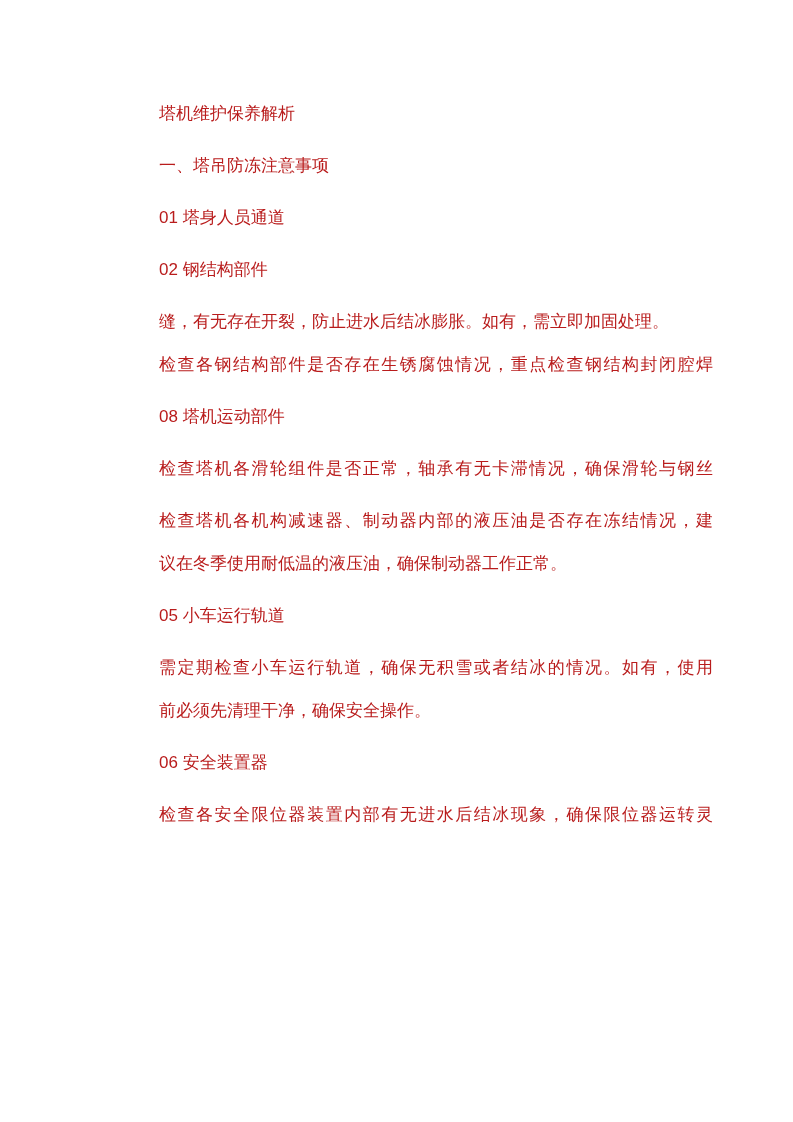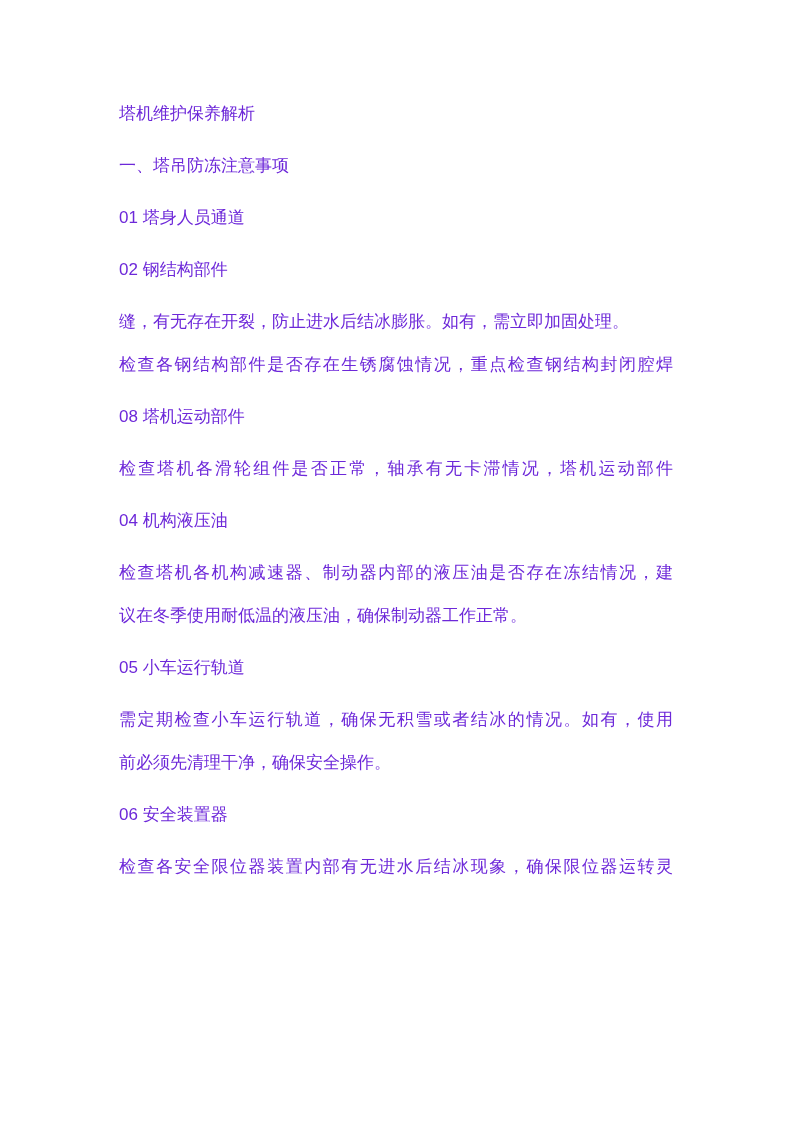--- a/index.html
+++ b/index.html
@@ -36,45 +36,42 @@
   
   .line.fill {
     text-align: justify;
     text-align-last: justify;
   }
 </style>
 </head>
 <body>
 
 <div class="page">
-  <div class="doc-content" id="doc-content" style="color: #6d28d9;">
+  <div class="doc-content" id="doc-content" style="color: #b91c1c; margin-left: 40px;">
       <div class="para">
         <div class="line">塔机维护保养解析</div>
       </div>
       <div class="para">
         <div class="line">一、塔吊防冻注意事项</div>
       </div>
       <div class="para">
         <div class="line">01 塔身人员通道</div>
       </div>
       <div class="para">
         <div class="line">02 钢结构部件</div>
       </div>
       <div class="para">
         <div class="line">缝，有无存在开裂，防止进水后结冰膨胀。如有，需立即加固处理。</div>
         <div class="line fill">检查各钢结构部件是否存在生锈腐蚀情况，重点检查钢结构封闭腔焊</div>
       </div>
       <div class="para">
         <div class="line">08 塔机运动部件</div>
       </div>
       <div class="para">
-        <div class="line fill">检查塔机各滑轮组件是否正常，轴承有无卡滞情况，塔机运动部件</div>
-      </div>
-      <div class="para">
-        <div class="line">04 机构液压油</div>
+        <div class="line fill">检查塔机各滑轮组件是否正常，轴承有无卡滞情况，确保滑轮与钢丝</div>
       </div>
       <div class="para">
         <div class="line fill">检查塔机各机构减速器、制动器内部的液压油是否存在冻结情况，建</div>
         <div class="line">议在冬季使用耐低温的液压油，确保制动器工作正常。</div>
       </div>
       <div class="para">
         <div class="line">05 小车运行轨道</div>
       </div>
       <div class="para">
         <div class="line fill">需定期检查小车运行轨道，确保无积雪或者结冰的情况。如有，使用</div>

